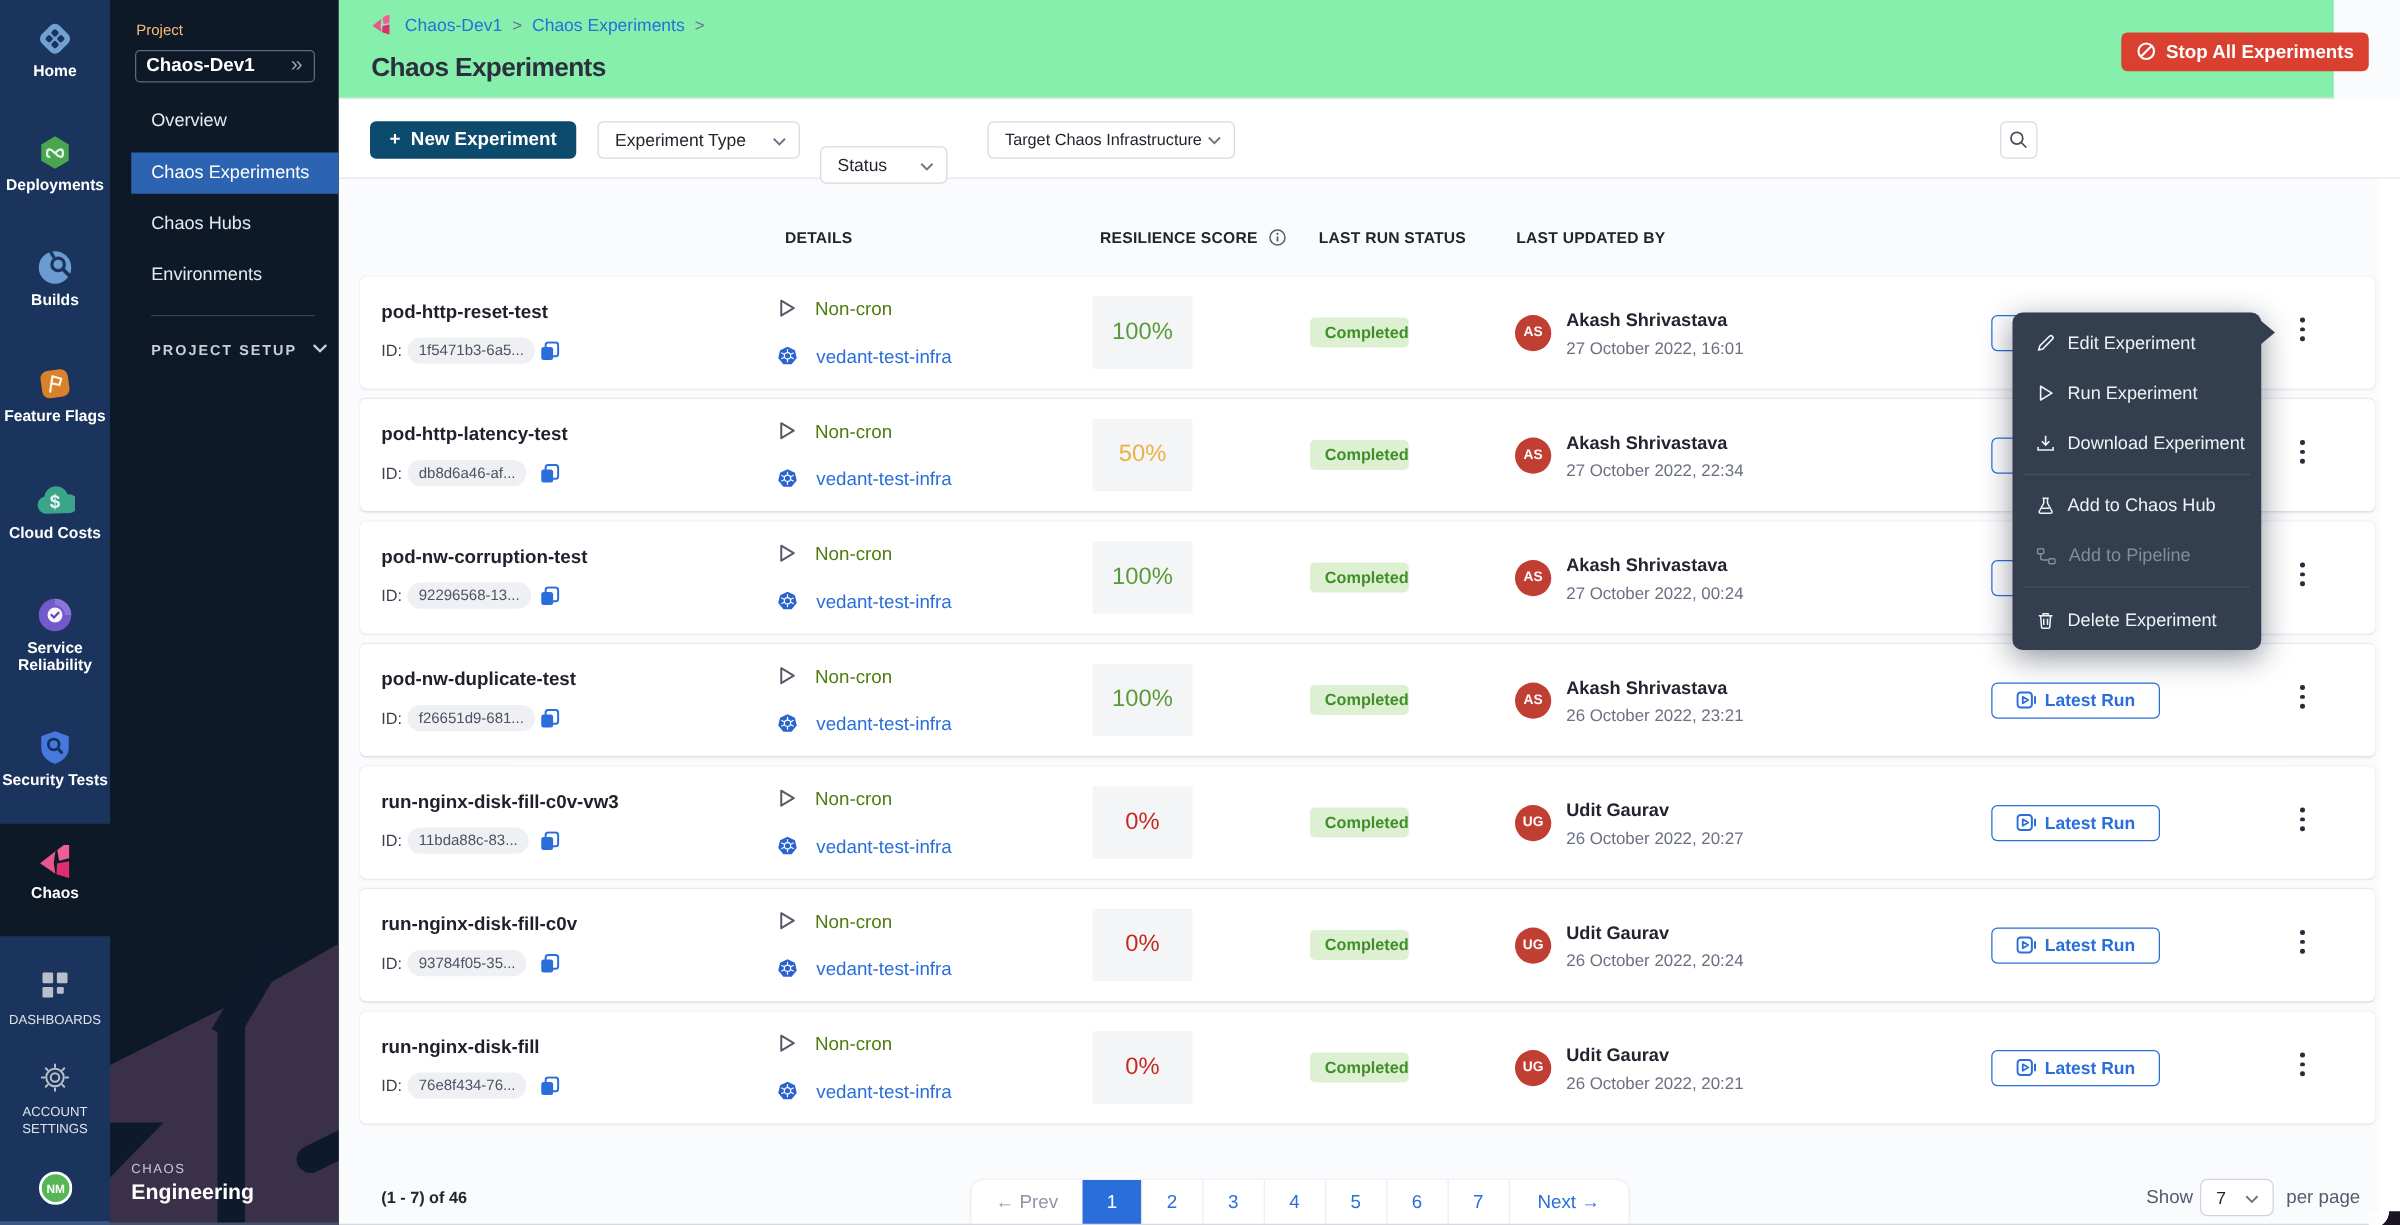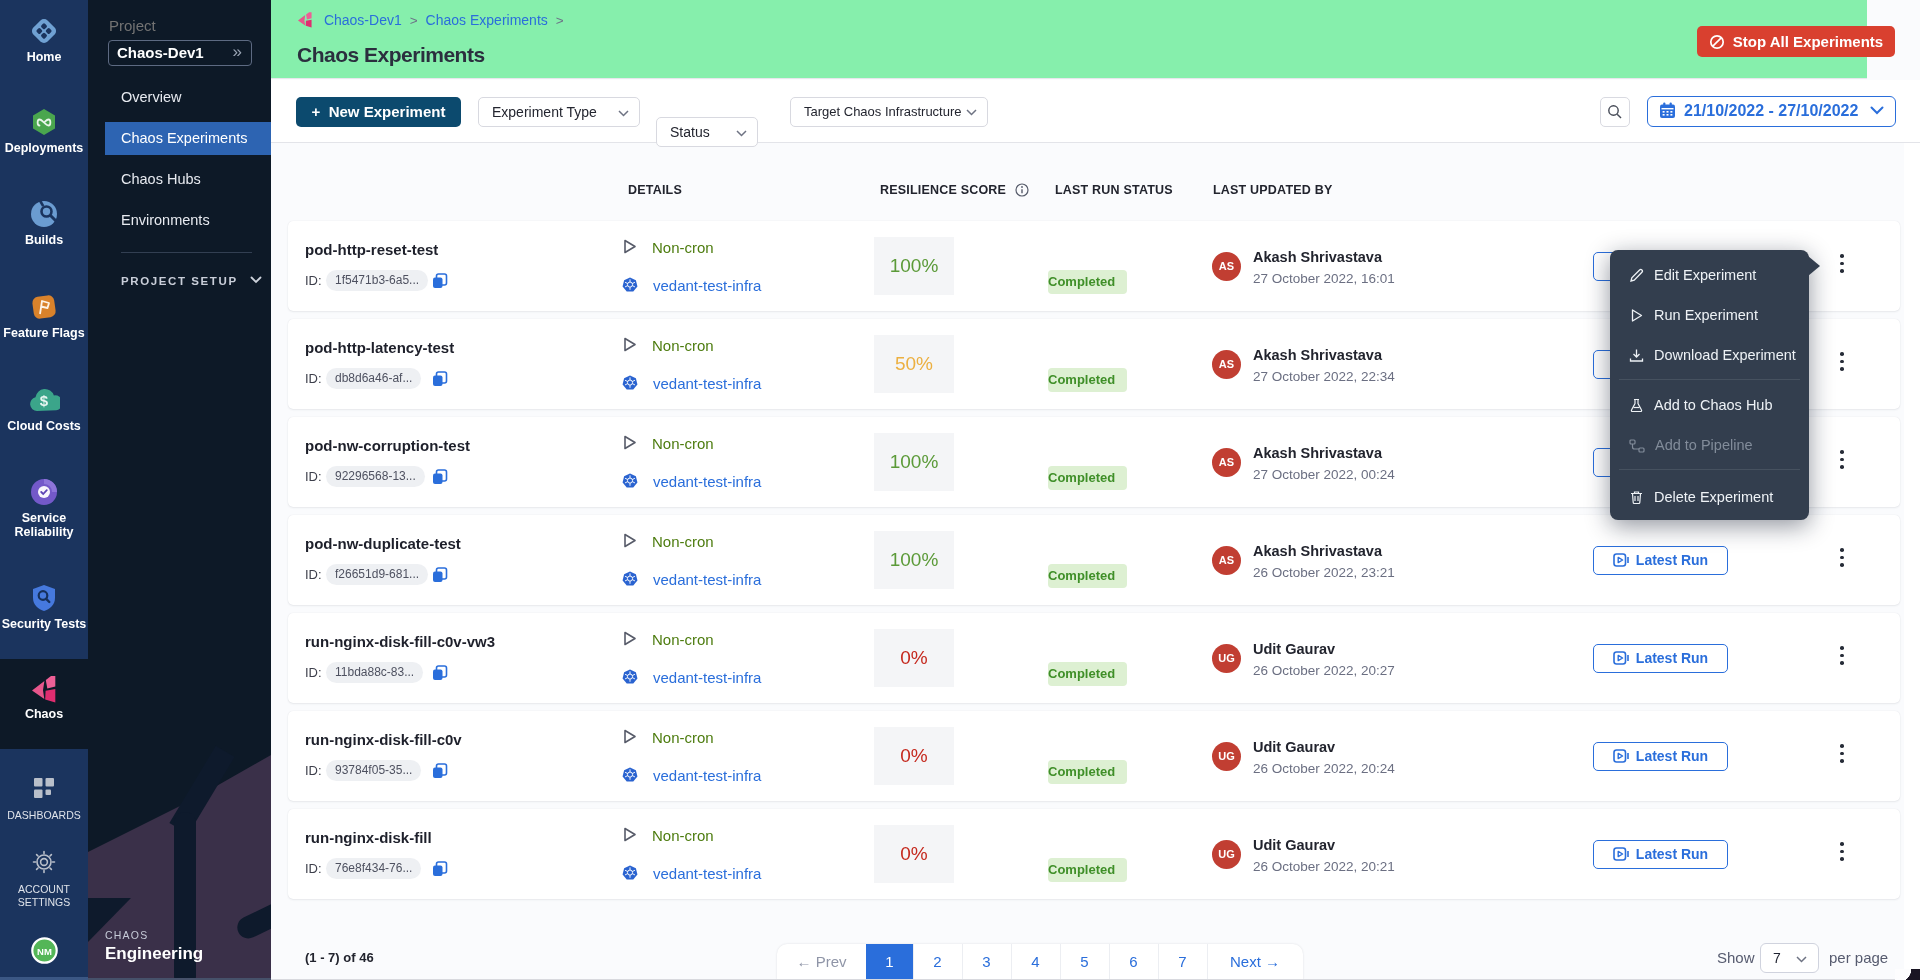--- a/index.html
+++ b/index.html
@@ -11,21 +11,21 @@
 #sb1 .bstrip { position:absolute; left:0; bottom:0; width:88px; height:3px; background:#3b5784; }
 .s1item { position:absolute; left:0; width:88px; text-align:center; color:#fff; }
 .s1item .lbl { font-size:12.5px; font-weight:bold; line-height:13.5px; margin-top:5px; }
 .s1item svg { display:block; margin:0 auto; }
 .s1sel { position:absolute; left:0; top:659px; width:88px; height:90px; background:#0d1927; }
 .s1small { position:absolute; left:0; width:88px; text-align:center; color:#dfe3ea; }
 .s1small .lbl { font-size:10.5px; line-height:13px; margin-top:4px; }
 
 
 #sb2 { position:absolute; left:88px; top:0; width:183px; height:980px; background:#0d1927; z-index:25; overflow:hidden; }
-#sb2 .projlbl { position:absolute; left:21px; top:17px; font-size:15px; color:#737373; }
+#sb2 .projlbl { position:absolute; left:21px; top:17px; font-size:12px; color:#fdba74; }
 #sb2 .projbox { position:absolute; left:20px; top:40px; width:144px; height:26px; border:1px solid #5d6a82; border-radius:4px; color:#fff; font-size:15px; font-weight:bold; line-height:23px; padding-left:8px; }
 #sb2 .projbox .dbl { position:absolute; right:9px; top:-1px; color:#9aa4b4; font-weight:normal; font-size:17px; }
 .s2item { position:absolute; left:33px; color:#e7eaf0; font-size:14.5px; }
 .s2sel { position:absolute; left:17px; top:122px; width:166px; height:33px; background:#2d64b2; }
 #sb2 .div1 { position:absolute; left:33px; top:252px; width:131px; height:1px; background:#323f52; }
 #sb2 .psetup { position:absolute; left:33px; top:275px; color:#c9ced9; font-size:11.5px; font-weight:bold; letter-spacing:1.6px; }
 #sb2 .chaosw { position:absolute; left:17px; top:929px; color:#c6cbd8; font-size:10.5px; letter-spacing:1.2px; }
 #sb2 .engw { position:absolute; left:17px; top:944px; color:#fff; font-size:17px; font-weight:bold; }
 #sb2 .botstrip { position:absolute; left:0; bottom:0; width:183px; height:2px; background:#46516a; }
 
@@ -50,21 +50,21 @@
 .idrow { position:absolute; left:17px; top:49px; height:21px; }
 .idlbl { position:absolute; left:0; top:3px; font-size:13px; color:#3d3f4b; }
 .idpill { position:absolute; left:21px; top:0; height:21px; background:#eef0f3; border-radius:10.5px; font-size:12px; color:#4e5160; line-height:21px; padding:0 9px; white-space:nowrap; }
 .cpico { position:absolute; left:127px; top:3px; }
 .dplay { position:absolute; left:333px; top:17px; }
 .dcron { position:absolute; left:364px; top:18px; font-size:15px; color:#4d7c0f; }
 .dk8s { position:absolute; left:334px; top:56px; }
 .dlink { position:absolute; left:365px; top:56px; font-size:15px; color:#2a6edb; }
 .score { position:absolute; left:586px; top:16px; width:80px; height:58px; background:#f4f5f7; text-align:center; font-size:19px; font-weight:normal; line-height:58px; }
 .sc-g { color:#5b9a38; } .sc-o { color:#ecb041; } .sc-r { color:#c5291e; }
-.donepill { position:absolute; left:760px; top:33px; width:79px; height:24px; background:#ddf0d2; border-radius:4px; color:#3f8f28; font-size:13px; font-weight:bold; text-align:left; line-height:24px;margin-top:16px; }
+.donepill { position:absolute; left:760px; top:33px; width:79px; height:24px; background:#ddf0d2; border-radius:4px; color:#3f8f28; font-size:13px; font-weight:bold; text-align:right; line-height:24px; }
 .avatar { position:absolute; left:924px; top:31px; width:29px; height:29px; border-radius:50%; background:#c13e32; color:#fff; font-size:11px; font-weight:bold; text-align:center; line-height:29px; }
 .uname { position:absolute; left:965px; top:28px; font-size:14.5px; font-weight:bold; color:#22242e; }
 .udate { position:absolute; left:965px; top:50px; font-size:13.5px; color:#6b6f82; }
 .runbtn { position:absolute; left:1305px; top:31px; width:135px; height:29px; border:1.5px solid #2a6edb; border-radius:5px; background:#fff; color:#2a6edb; font-size:14px; font-weight:bold; line-height:26px; text-align:center; }
 .kebab { position:absolute; left:1552px; top:33px; width:4px; }
 .kebab div { width:3.6px; height:3.6px; border-radius:50%; background:#272c38; margin-bottom:4px; }
 
 
 #pgcount { position:absolute; left:34px; top:950px; font-size:13px; font-weight:bold; color:#22242e; }
 #pgpill { position:absolute; left:506px; top:944px; width:526px; height:36px; background:#fff; border-radius:10px 10px 0 0; box-shadow:0 0 2px rgba(40,45,70,0.15); font-size:15px; }
@@ -233,36 +233,20 @@
           </svg></span></div>
     <div class="sel" style="left:385px; width:102px;margin-top:20px;">Status<span class="chev"><svg width="11" height="7" viewBox="0 0 11 7">
             <path d="M1 1 L5.5 5.5 L10 1" fill="none" stroke="#6e7383" stroke-width="1.5"></path>
           </svg></span></div>
     <div class="sel" style="left:519px; width:198px; font-size:13px;">Target Chaos Infrastructure<span class="chev"><svg width="11" height="7" viewBox="0 0 11 7">
             <path d="M1 1 L5.5 5.5 L10 1" fill="none" stroke="#6e7383" stroke-width="1.5"></path>
           </svg></span></div>
     <div id="searchbtn"><svg width="16" height="16" viewBox="0 0 16 16" style="margin:6px;">
           <circle cx="6.5" cy="6.5" r="4.7" fill="none" stroke="#454a56" stroke-width="1.4"></circle>
           <line x1="10.2" y1="10.2" x2="14" y2="14" stroke="#454a56" stroke-width="1.4"></line>
-        </svg></div>
-    <div id="datebtn"><svg width="17" height="17" viewBox="0 0 17 17" style="vertical-align:-3px; margin:0 8px 0 11px;">
-          <rect x="1" y="2.5" width="15" height="13.5" rx="2" fill="#2a6edb"></rect>
-          <rect x="4.2" y="0.5" width="2.2" height="4" rx="1" fill="#2a6edb"></rect>
-          <rect x="10.6" y="0.5" width="2.2" height="4" rx="1" fill="#2a6edb"></rect>
-          <rect x="2.5" y="6" width="12" height="1.4" fill="#fff"></rect>
-          <g fill="#fff">
-            <rect x="3.6" y="9" width="2" height="1.6"></rect>
-            <rect x="7.5" y="9" width="2" height="1.6"></rect>
-            <rect x="11.4" y="9" width="2" height="1.6"></rect>
-            <rect x="3.6" y="12" width="2" height="1.6"></rect>
-            <rect x="7.5" y="12" width="2" height="1.6"></rect>
-            <rect x="11.4" y="12" width="2" height="1.6"></rect>
-          </g>
-        </svg>21/10/2022 - 27/10/2022<svg width="14" height="9" viewBox="0 0 14 9" style="vertical-align:1px; margin-left:12px;">
-          <path d="M1.5 1.5 L7 7 L12.5 1.5" fill="none" stroke="#2a6edb" stroke-width="2" stroke-linecap="round"></path>
         </svg></div>
   </div>
 
   <div class="thead" style="left:41px;margin-top:36px;">EXPERIMENTS</div>
   <div class="thead" style="left:357px;">DETAILS</div>
   <div class="thead" style="left:609px;">RESILIENCE SCORE <svg width="14" height="14" viewBox="0 0 14 14" style="vertical-align:-3px; margin-left:5px;">
         <circle cx="7" cy="7" r="6" fill="none" stroke="#565b6a" stroke-width="1.2"></circle>
         <line x1="7" y1="6.2" x2="7" y2="10.2" stroke="#565b6a" stroke-width="1.4"></line>
         <circle cx="7" cy="4" r="0.9" fill="#565b6a"></circle>
       </svg></div>

